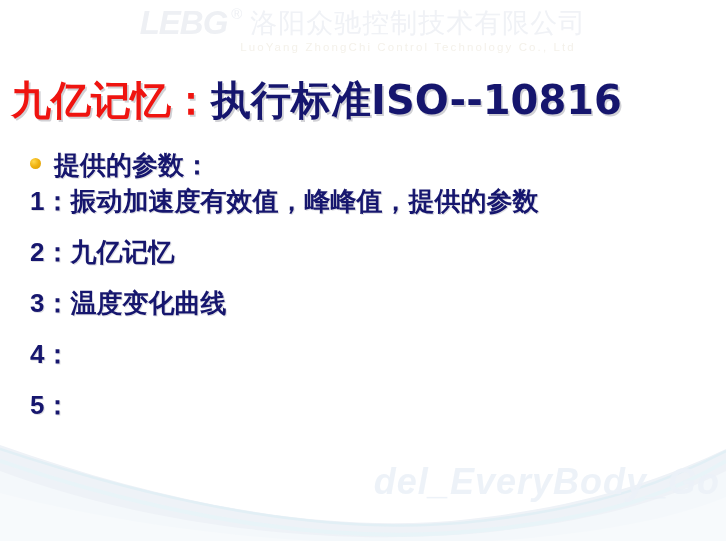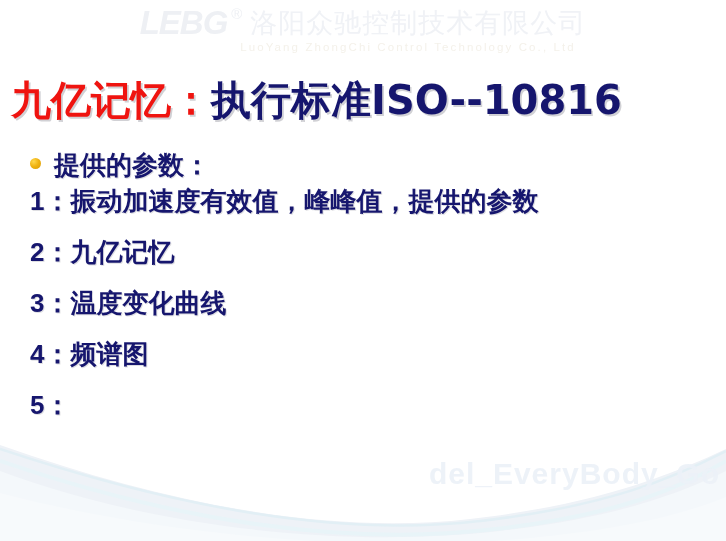--- a/index.html
+++ b/index.html
@@ -160,23 +160,24 @@
     left: 0;
     bottom: 0;
     width: 726px;
     height: 110px;
     pointer-events: none;
   }
 
   .footer-wm {
     position: absolute;
     right: 6px;
-    bottom: 50px;
-    font-family: "Liberation Sans", "DejaVu Sans", sans-serif;
-    font-size: 30px;
+    bottom: 38px;
+    font-family: "Liberation Sans", "DejaVu Sans", sans-serif;
+    font-size: 36px;
+    font-style: italic;
     font-weight: bold;
     color: rgba(236, 241, 247, 0.92);
     letter-spacing: 1px;
     white-space: nowrap;
     pointer-events: none;
     user-select: none;
   }
 </style>
 </head>
 <body>
@@ -213,21 +214,20 @@
       <span class="num-text">九亿记忆</span>
     </div>
 
     <div class="num-line">
       <span class="num-idx">3：</span>
       <span class="num-text">温度变化曲线</span>
     </div>
 
     <div class="num-line">
       <span class="num-idx">4：</span>
-      <span class="num-text">频谱图</span>
     </div>
 
     <div class="num-line">
       <span class="num-idx">5：</span>
     </div>
 
   </div>
 
   <svg class="swoosh" viewBox="0 0 726 110" preserveAspectRatio="none">
     <path d="M0,14 C170,74 330,104 470,88 C600,73 670,44 726,18 L726,110 L0,110 Z" fill="#eef2f7"></path>

